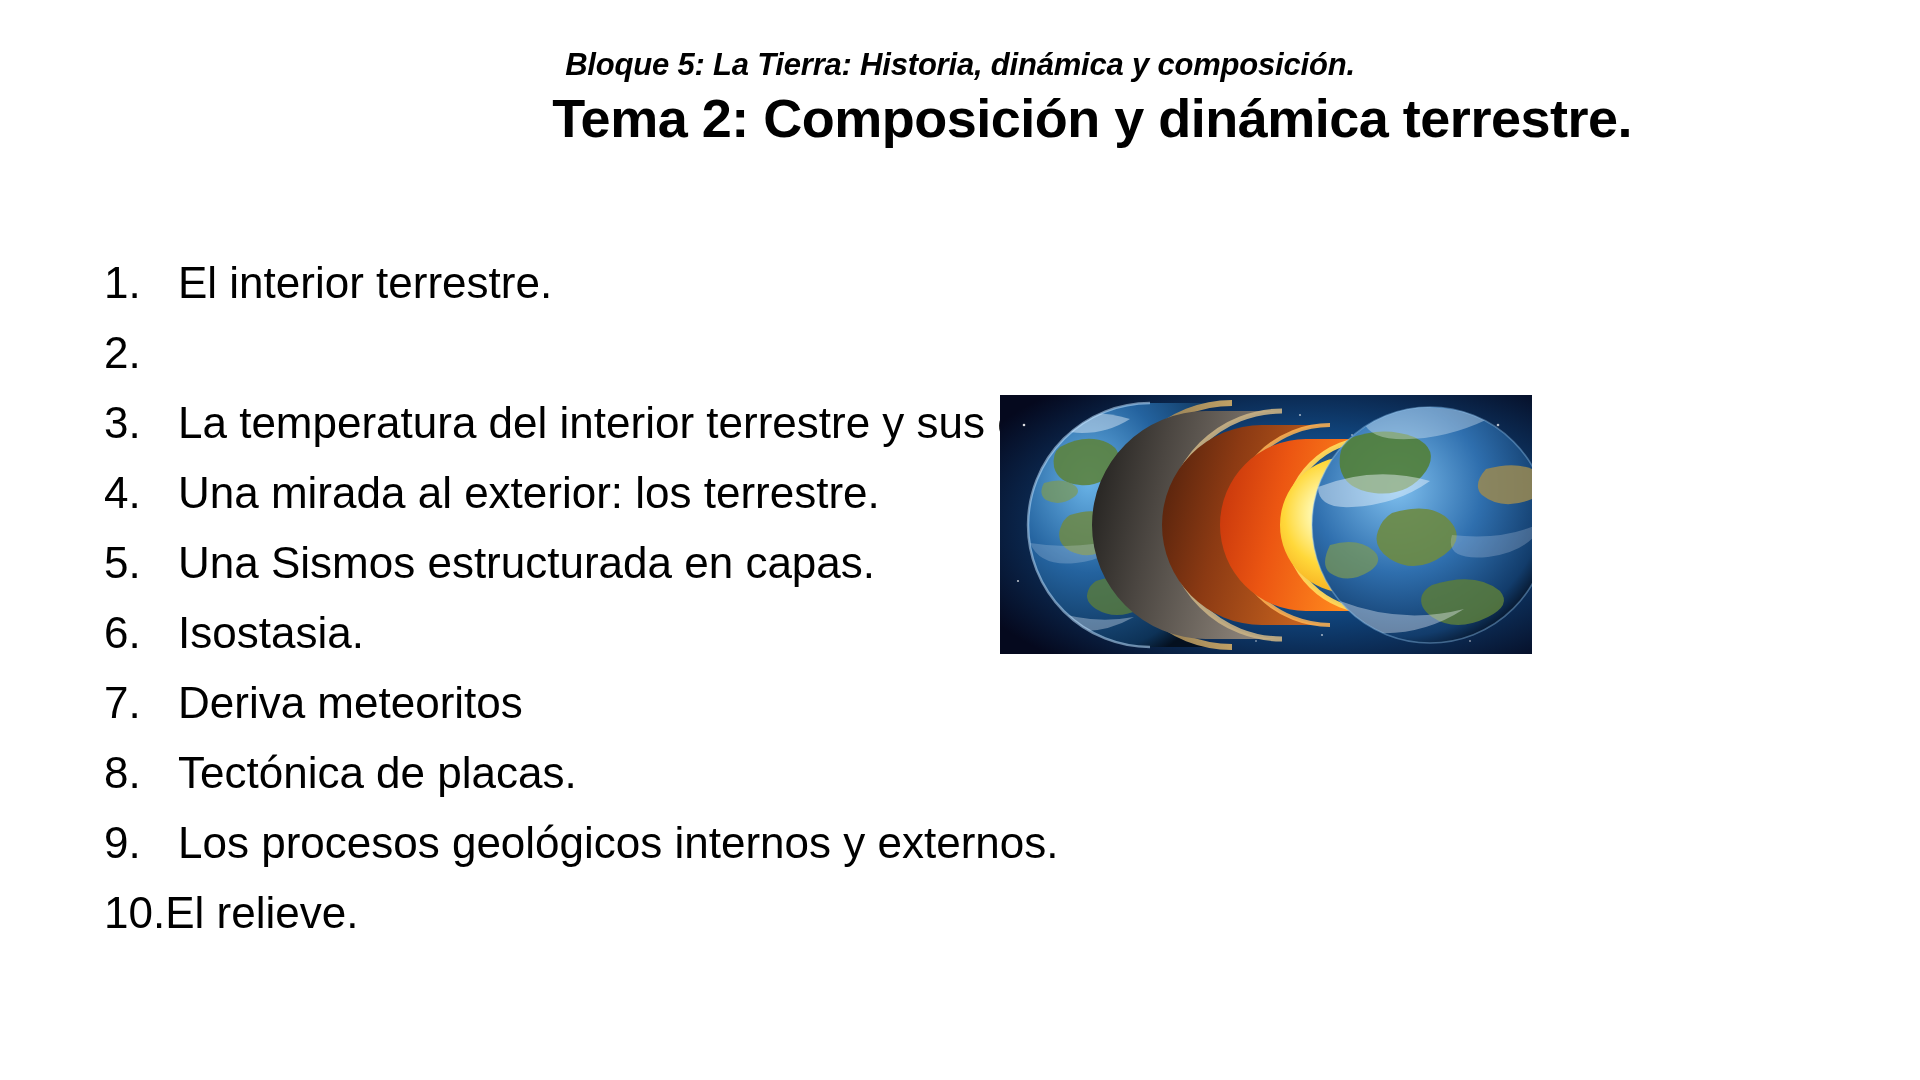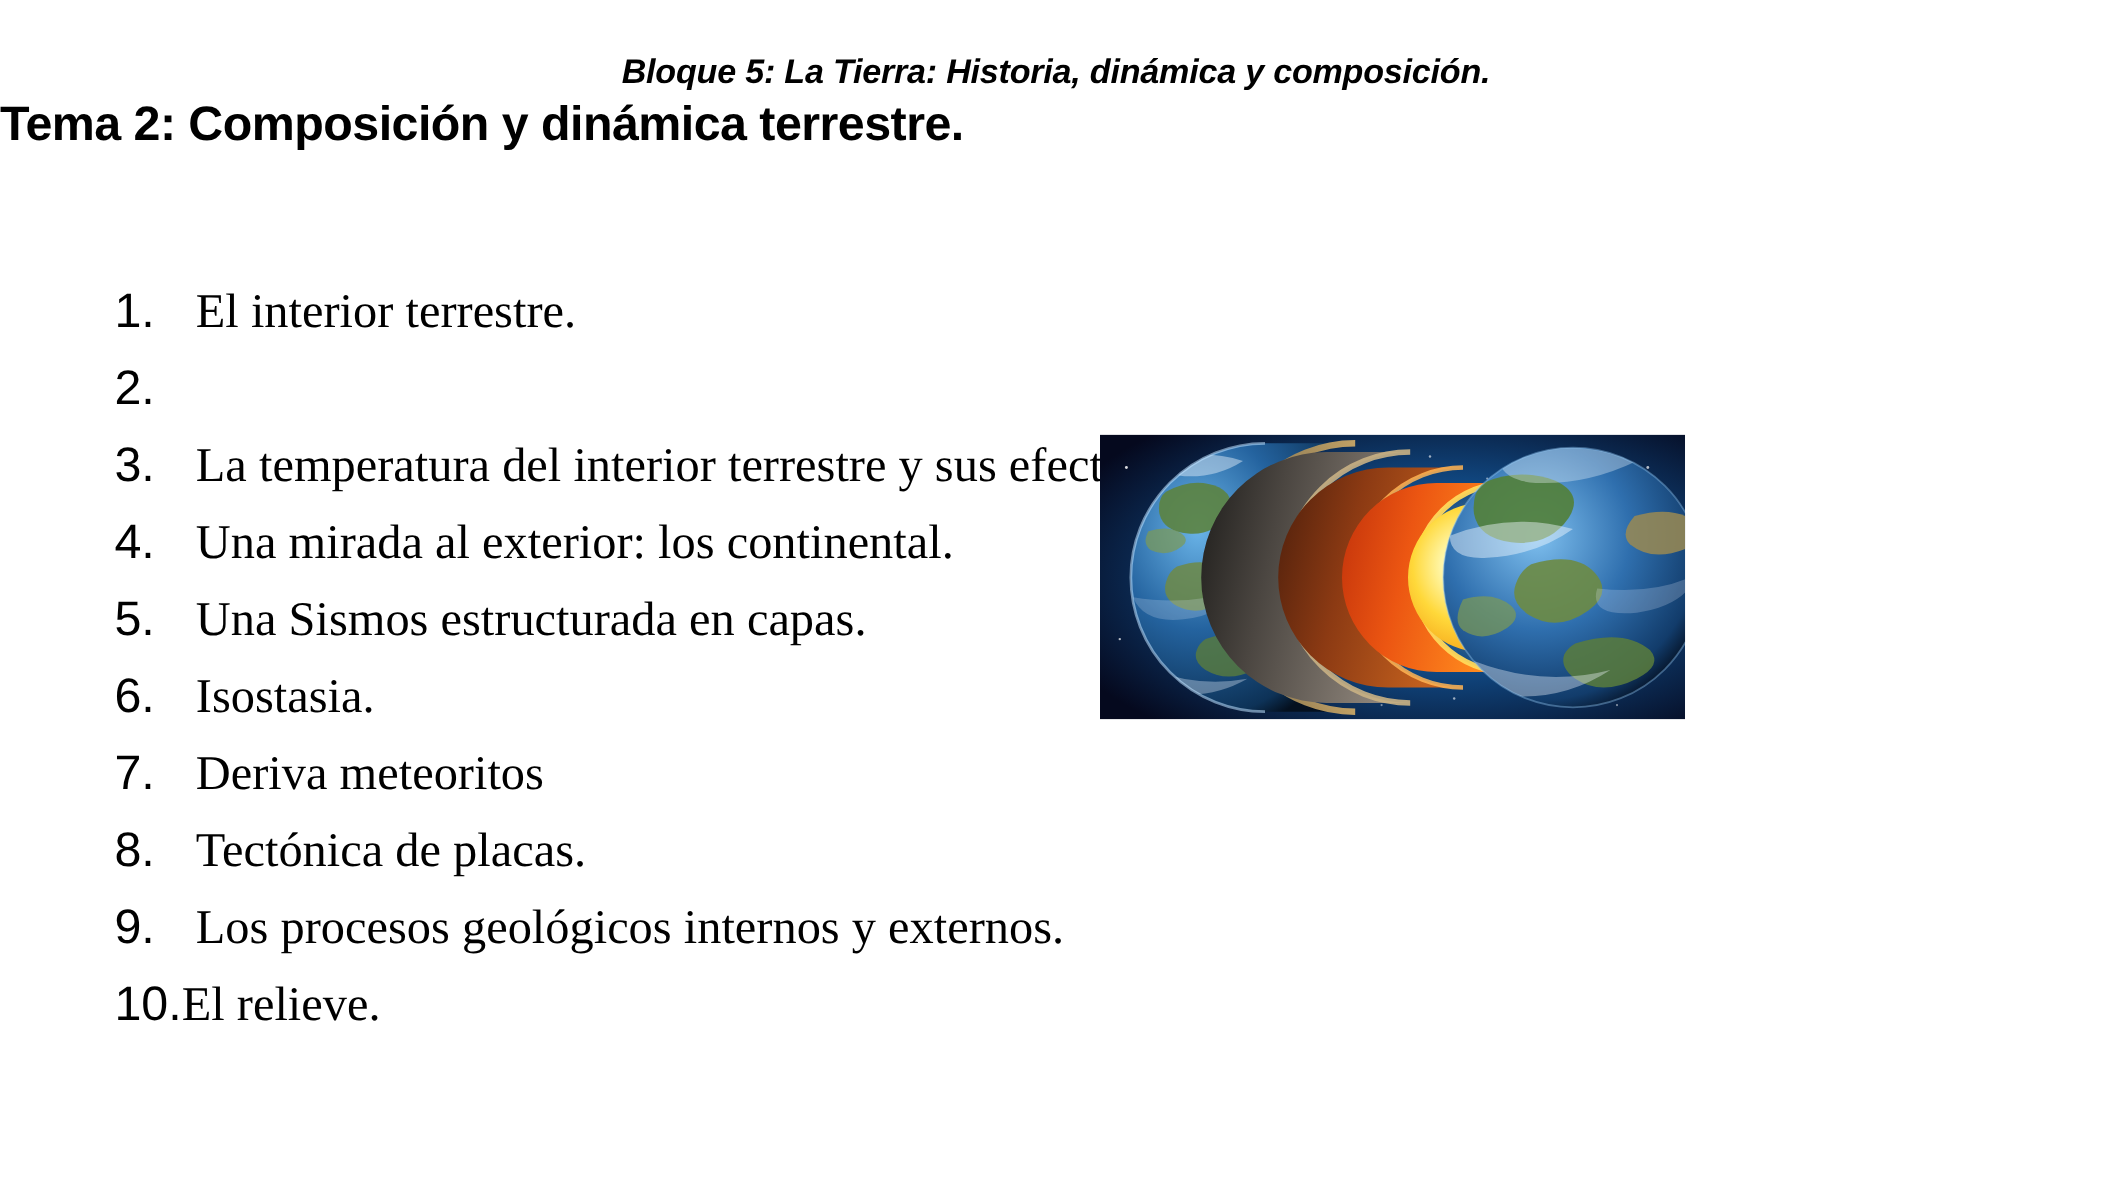--- a/index.html
+++ b/index.html
@@ -35,22 +35,22 @@
     letter-spacing: -0.2px;
     line-height: 1.1;
     white-space: nowrap;
   }
 
   .title {
     position: absolute;
     left: 0;
     top: 88px;
     width: 1632px;
-    text-align: left;
-    font-size: 44px;
+    text-align: right;
+    font-size: 54px;
     font-weight: bold;
     line-height: 1.12;
     letter-spacing: -0.5px;
     white-space: nowrap;
   }
 
   
   .list {
     position: absolute;
     left: 104px;
@@ -68,21 +68,20 @@
     display: inline-block;
     min-width: 74px;
     flex: 0 0 auto;
   }
   .li-num.tight {
     min-width: 0;
     text-align: right;
   }
   .li-text {
     flex: 0 0 auto;
-    font-family: Liberation Serif, serif;
   }
 
   
   #earth-figure {
     position: absolute;
     left: 1000px;
     top: 395px;
     width: 532px;
     height: 259px;
     overflow: hidden;
@@ -109,21 +108,21 @@
       <span class="li-num">2.</span>
     </li>
 
     <li class="list-item">
       <span class="li-num">3.</span>
       <span class="li-text">La temperatura del interior terrestre y sus efectos.</span>
     </li>
 
     <li class="list-item">
       <span class="li-num">4.</span>
-      <span class="li-text">Una mirada al exterior: los continental.</span>
+      <span class="li-text">Una mirada al exterior: los terrestre.</span>
     </li>
 
     <li class="list-item">
       <span class="li-num">5.</span>
       <span class="li-text">Una Sismos estructurada en capas.</span>
     </li>
 
     <li class="list-item">
       <span class="li-num">6.</span>
       <span class="li-text">Isostasia.</span>

